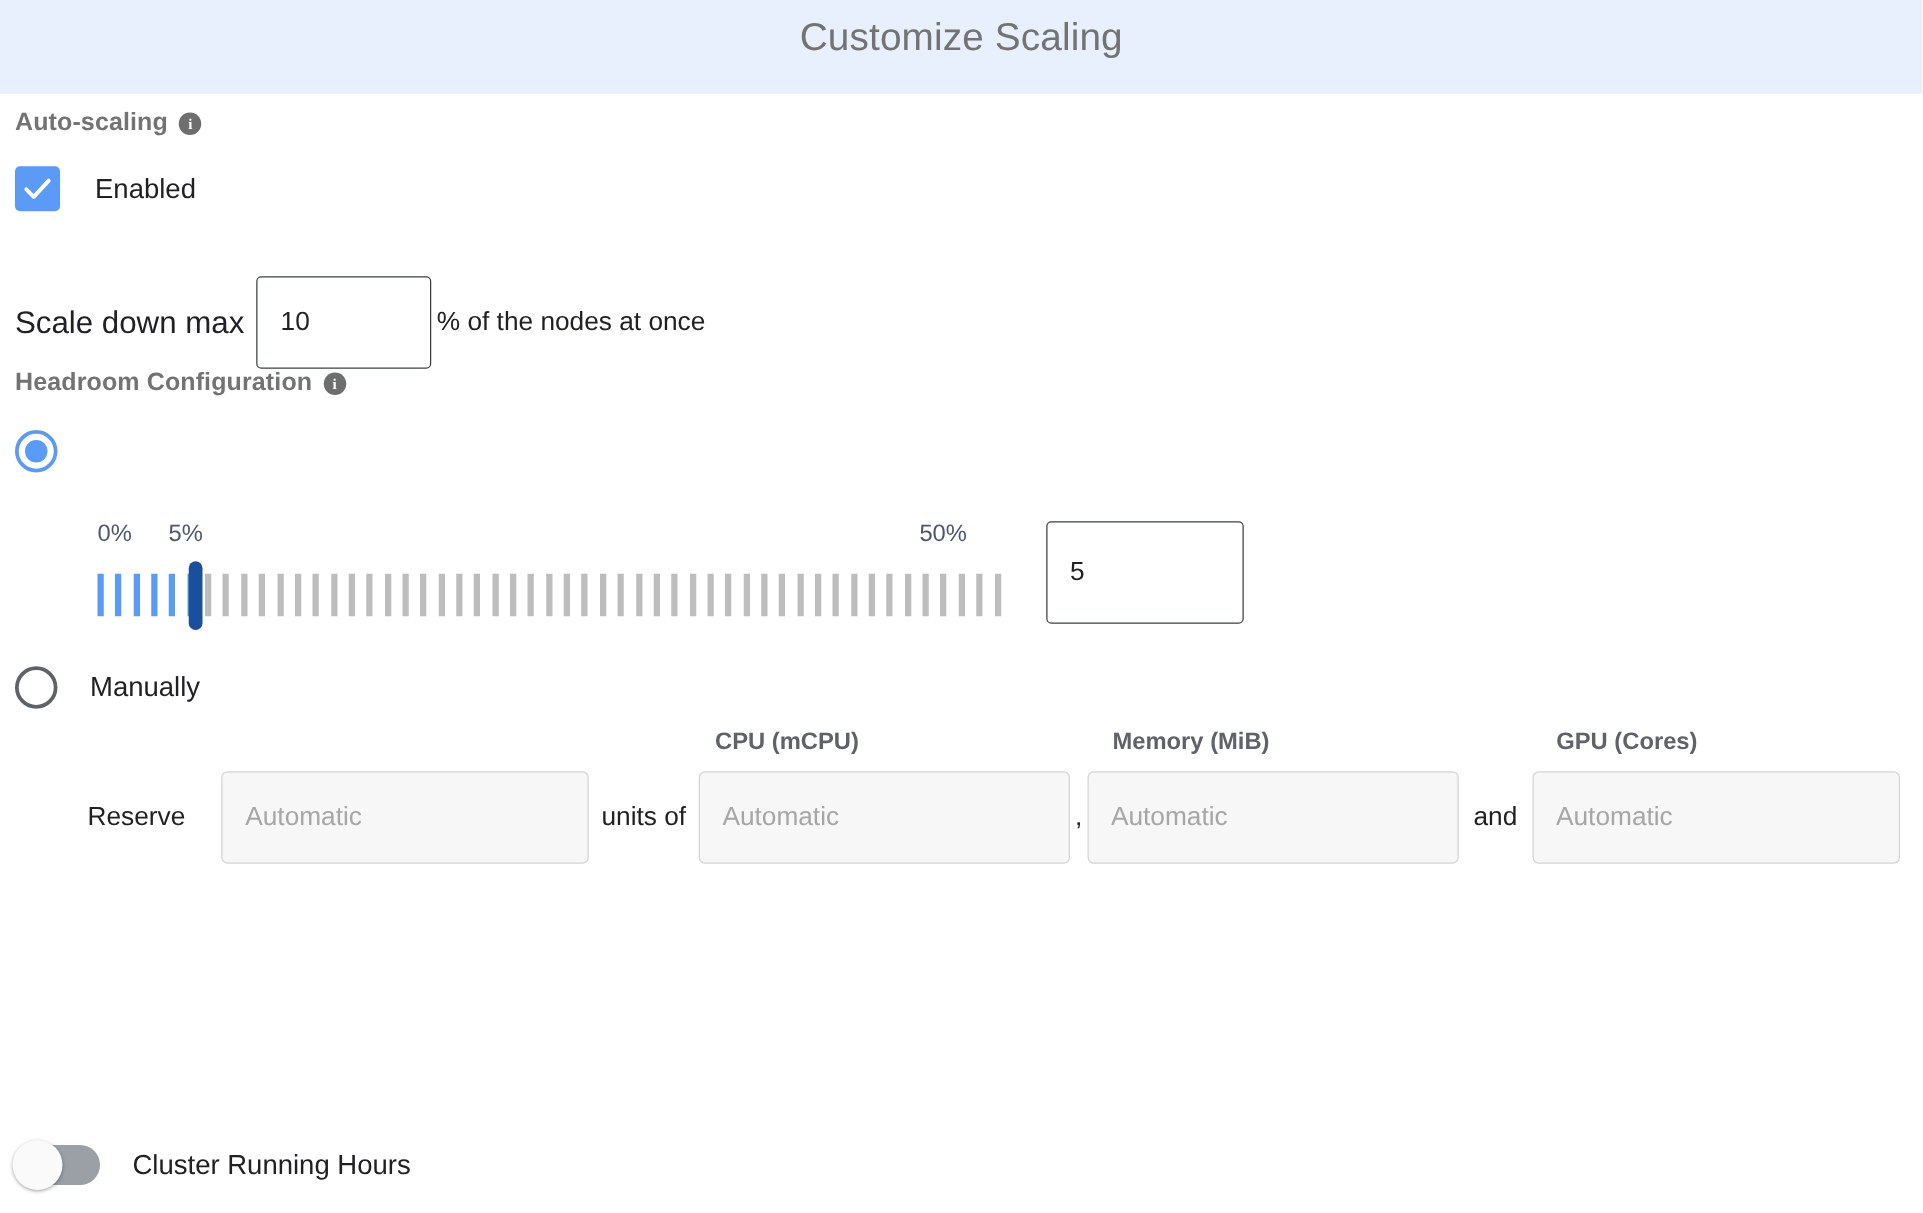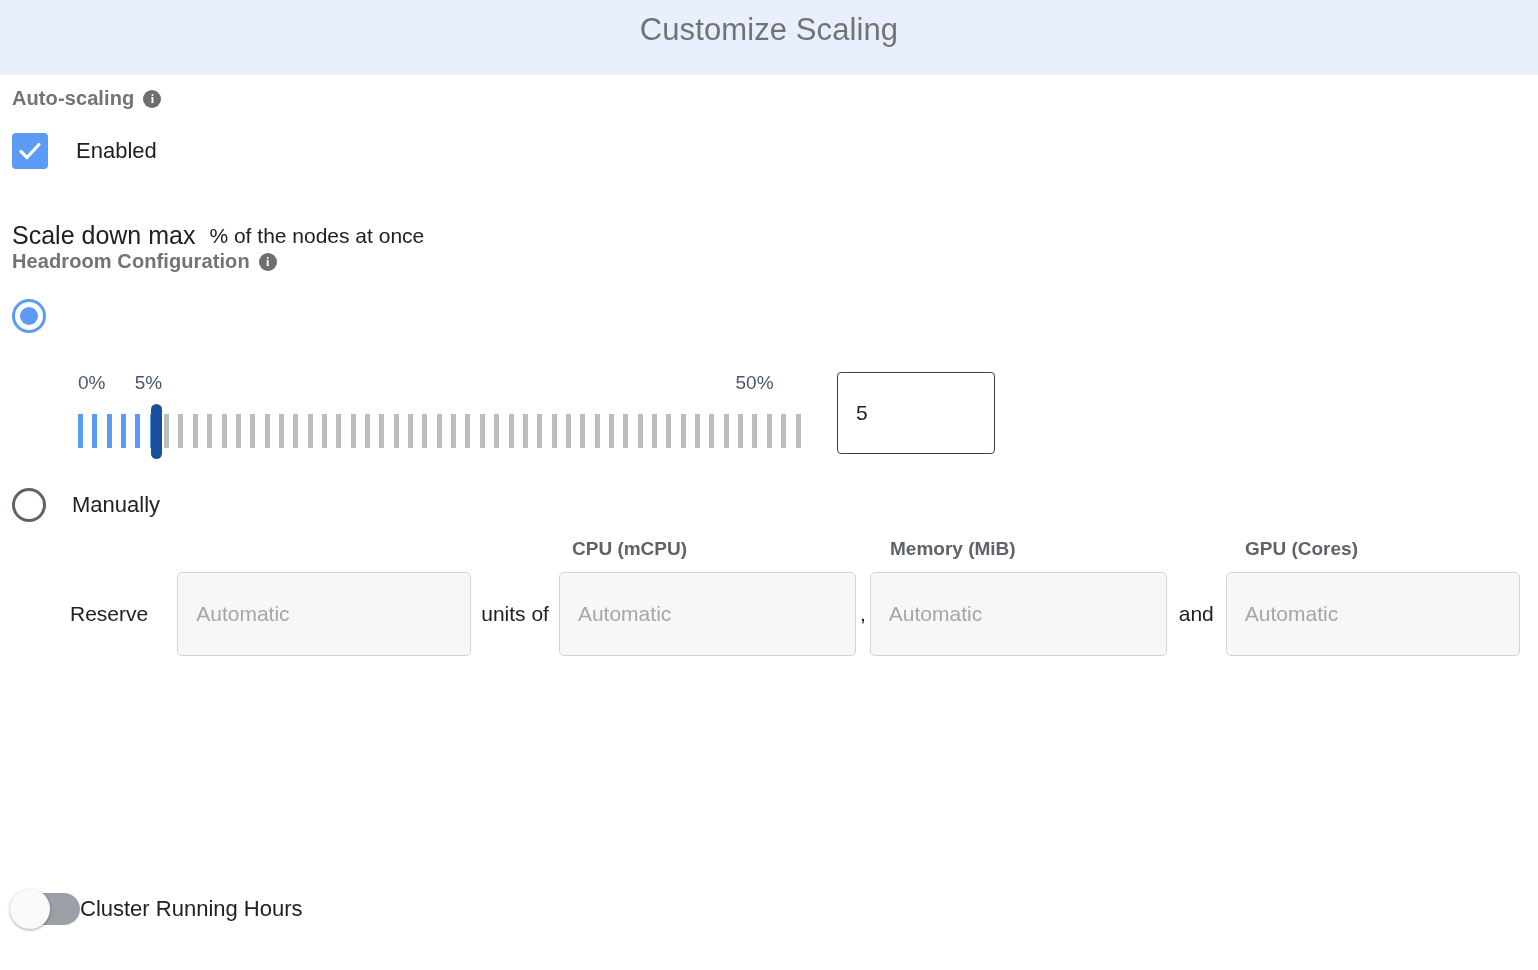--- a/index.html
+++ b/index.html
@@ -227,40 +227,41 @@
     left: 0;
     right: 0;
     display: flex;
     align-items: center;
   }
   .reserve-text {
     font-size: 21px;
     color: #202124;
   }
   .text-input {
-    height: 84px;
+    height: 74px;
     border: 1px solid #d4d4d4;
     border-radius: 5px;
     background: #f7f7f7;
     box-sizing: border-box;
     font-size: 21px;
     font-family: "Liberation Sans", sans-serif;
     color: #202124;
     padding: 0 18px;
     outline: none;
   }
   .text-input::placeholder { color: #a6a6a6; opacity: 1; }
 
   
   .toggle-row {
     position: absolute;
     left: 12px;
-    top: 893px;
-    display: flex;
-    align-items: center;
+    top: 916px;
+    display: flex;
+    align-items: center;
+    gap: 26px;
   }
   .toggle {
     width: 68px;
     height: 32px;
     border-radius: 16px;
     background: #9aa0a6;
     position: relative;
     flex: 0 0 auto;
   }
   .toggle .knob {
@@ -298,20 +299,21 @@
     <span class="checkbox">
       <svg width="26" height="26" viewBox="0 0 26 26" aria-hidden="true">
         <polyline points="4,13.5 10,19.5 22,6.5" fill="none" stroke="#ffffff" stroke-width="3.2" stroke-linecap="round" stroke-linejoin="round"></polyline>
       </svg>
     </span>
     <span class="checkbox-label">Enabled</span>
   </div>
 
   <div class="scaledown-row">
     <span class="scaledown-label">Scale down max</span>
+    <input class="num-input" type="text" value="10" style="">
     <span class="scaledown-suffix">% of the nodes at once</span>
   </div>
 
   <div class="section-head headroom-head">
     <span class="section-head-label">Headroom Configuration</span>
     <span class="info-icon">
         <span>i</span>
       </span>
   </div>
 

